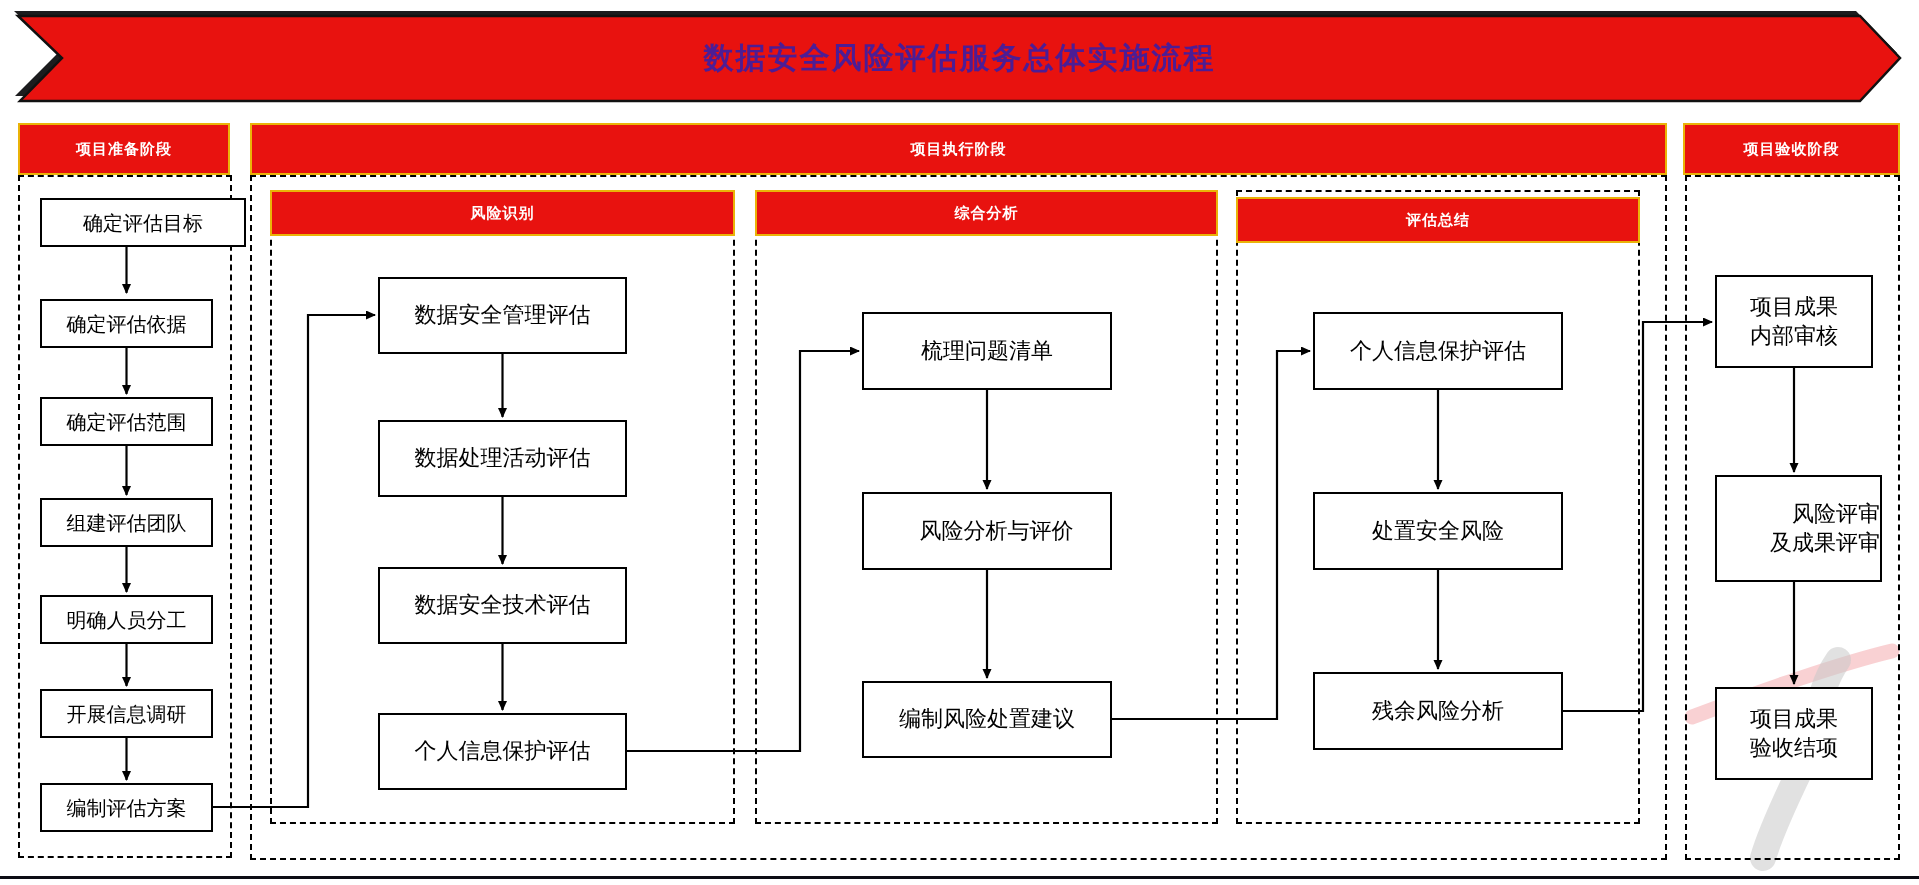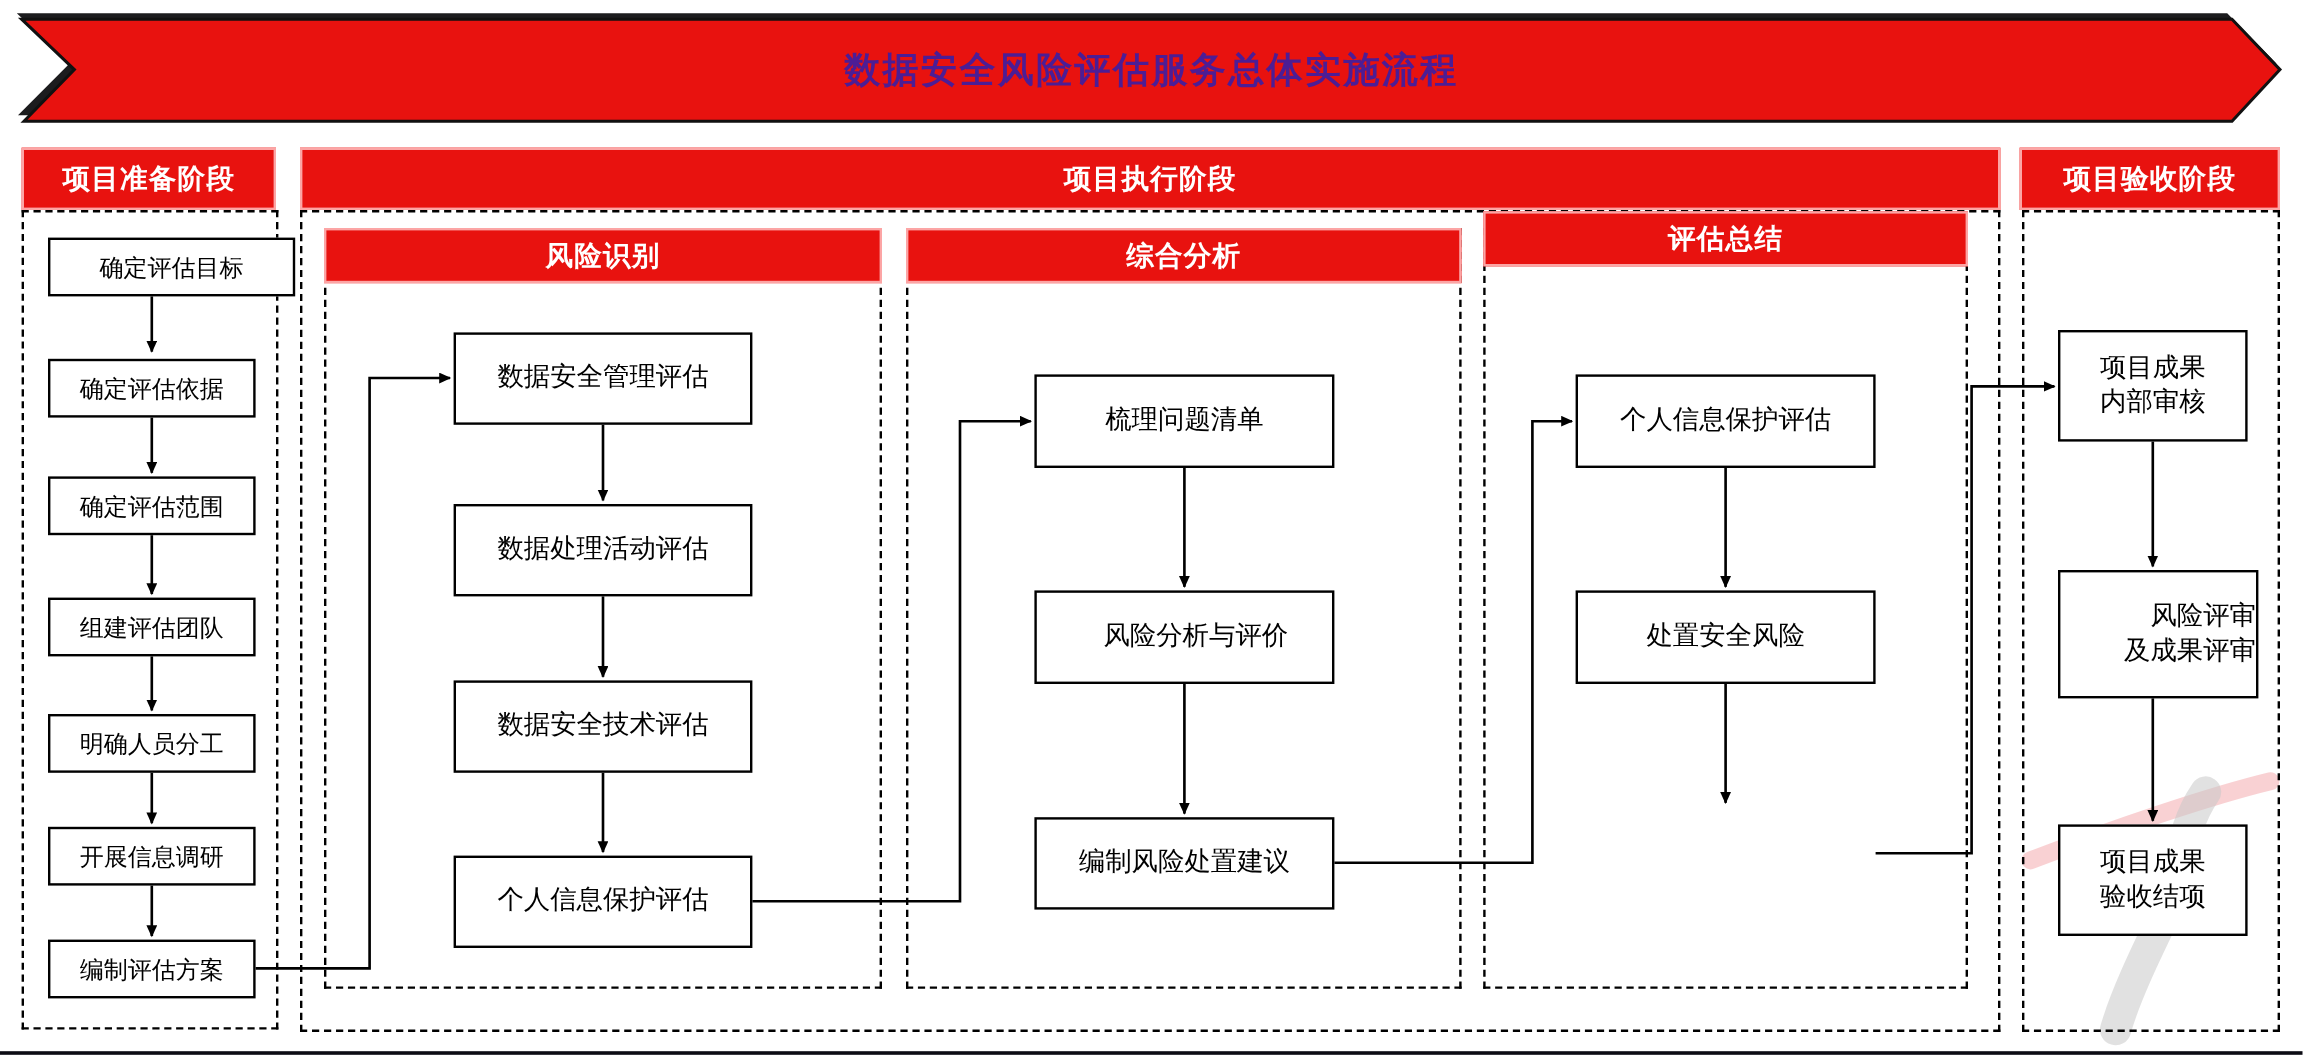--- a/index.html
+++ b/index.html
@@ -2,22 +2,22 @@
 <html><head>
 <meta charset="utf-8">
 <style>
   html,body{margin:0;padding:0;background:#fff;}
   #page{
     position:relative;width:1919px;height:885px;background:#ffffff;overflow:hidden;
     font-family:"DejaVu Sans","Liberation Sans",sans-serif;color:#000;
   }
   .hdr{
     position:absolute;display:flex;align-items:center;justify-content:center;
-    background:#e8120f;border:2px solid #fca5a5;box-sizing:border-box;
-    color:#fff;font-weight:bold;font-size:23px;letter-spacing:1px;text-align:right;
+    background:#e8120f;border:2px solid #eab308;box-sizing:border-box;
+    color:#fff;font-weight:bold;font-size:15px;letter-spacing:1px;text-align:right;
   }
   .dashed{
     position:absolute;border:2px dashed #000;box-sizing:border-box;background:transparent;
   }
   .node{
     position:absolute;display:flex;align-items:center;justify-content:center;
     background:#fff;border:2px solid #000;box-sizing:border-box;
     font-size:22px;text-align:center;line-height:1.3;
   }
   .node.small{font-size:20px;}
@@ -51,41 +51,42 @@
 
   <div class="dashed" style="left:18px;top:175px;width:214px;height:683px;"></div>
   <div class="dashed" style="left:250px;top:175px;width:1417px;height:685px;"></div>
   <div class="dashed" style="left:1685px;top:175px;width:215px;height:685px;"></div>
 
   <div class="dashed" style="left:270px;top:190px;width:465px;height:634px;"></div>
   <div class="dashed" style="left:755px;top:190px;width:463px;height:634px;"></div>
   <div class="dashed" style="left:1236px;top:190px;width:404px;height:634px;"></div>
   <div class="hdr" style="left:270px;top:190px;width:465px;height:46px;">风险识别</div>
   <div class="hdr" style="left:755px;top:190px;width:463px;height:46px;">综合分析</div>
-  <div class="hdr" style="left:1236px;top:176px;width:404px;height:46px;">评估总结</div>
+  <div class="hdr" style="left:1236px;top:197px;width:404px;height:46px;">评估总结</div>
 
   <div class="node small" style="left:40px;top:198px;width:206px;height:49px;">确定评估目标</div>
   <div class="node small" style="left:40px;top:299px;width:173px;height:49px;">确定评估依据</div>
   <div class="node small" style="left:40px;top:397px;width:173px;height:49px;">确定评估范围</div>
   <div class="node small" style="left:40px;top:498px;width:173px;height:49px;">组建评估团队</div>
   <div class="node small" style="left:40px;top:595px;width:173px;height:49px;">明确人员分工</div>
   <div class="node small" style="left:40px;top:689px;width:173px;height:49px;">开展信息调研</div>
   <div class="node small" style="left:40px;top:783px;width:173px;height:49px;">编制评估方案</div>
 
   <div class="node" style="left:378px;top:277px;width:249px;height:77px;">数据安全管理评估</div>
   <div class="node" style="left:378px;top:420px;width:249px;height:77px;">数据处理活动评估</div>
   <div class="node" style="left:378px;top:567px;width:249px;height:77px;">数据安全技术评估</div>
   <div class="node" style="left:378px;top:713px;width:249px;height:77px;">个人信息保护评估</div>
 
   <div class="node" style="left:862px;top:312px;width:250px;height:78px;">梳理问题清单</div>
   <div class="node" style="left:862px;top:492px;width:250px;height:78px;padding-left:19px;">风险分析与评价</div>
   <div class="node" style="left:862px;top:681px;width:250px;height:77px;">编制风险处置建议</div>
 
   <div class="node" style="left:1313px;top:312px;width:250px;height:78px;">个人信息保护评估</div>
   <div class="node" style="left:1313px;top:492px;width:250px;height:78px;">处置安全风险</div>
+  <div class="node" style="left:1313px;top:672px;width:250px;height:78px;">残余风险分析</div>
 
   <div class="node" style="left:1715px;top:275px;width:158px;height:93px;flex-direction:column;">
     <span>项目成果</span>
     <span>内部审核</span>
   </div>
   <div class="node" style="left:1715px;top:475px;width:167px;height:107px;flex-direction:column;align-items:flex-end;">
     <span>风险评审</span>
     <span>及成果评审</span>
   </div>
   <div class="node" style="left:1715px;top:687px;width:158px;height:93px;flex-direction:column;">

